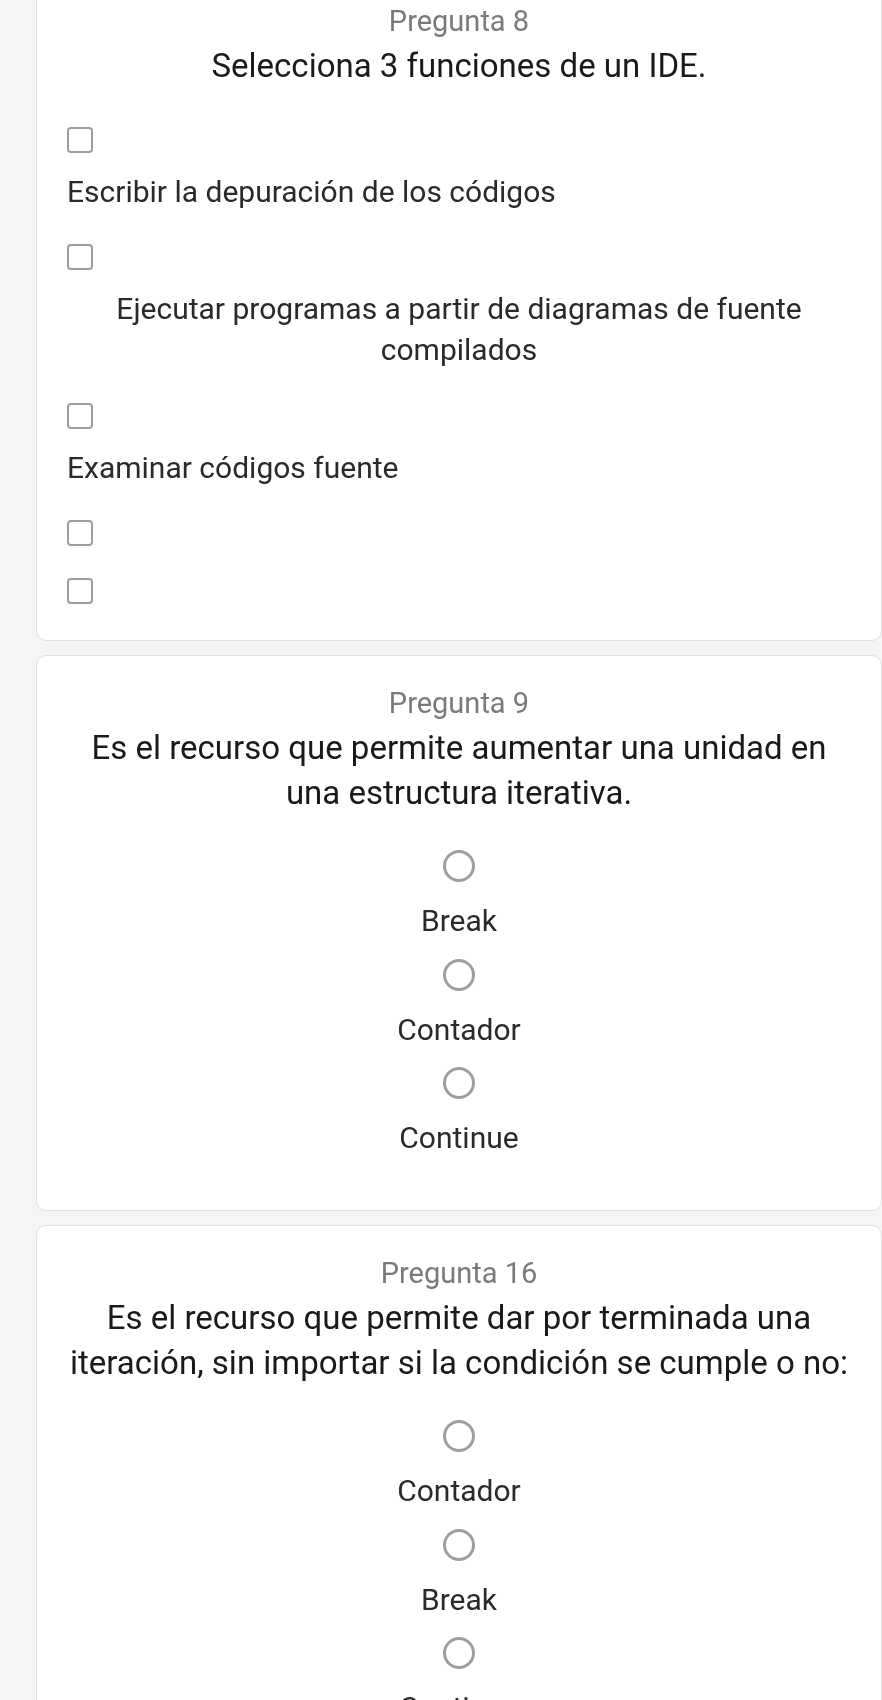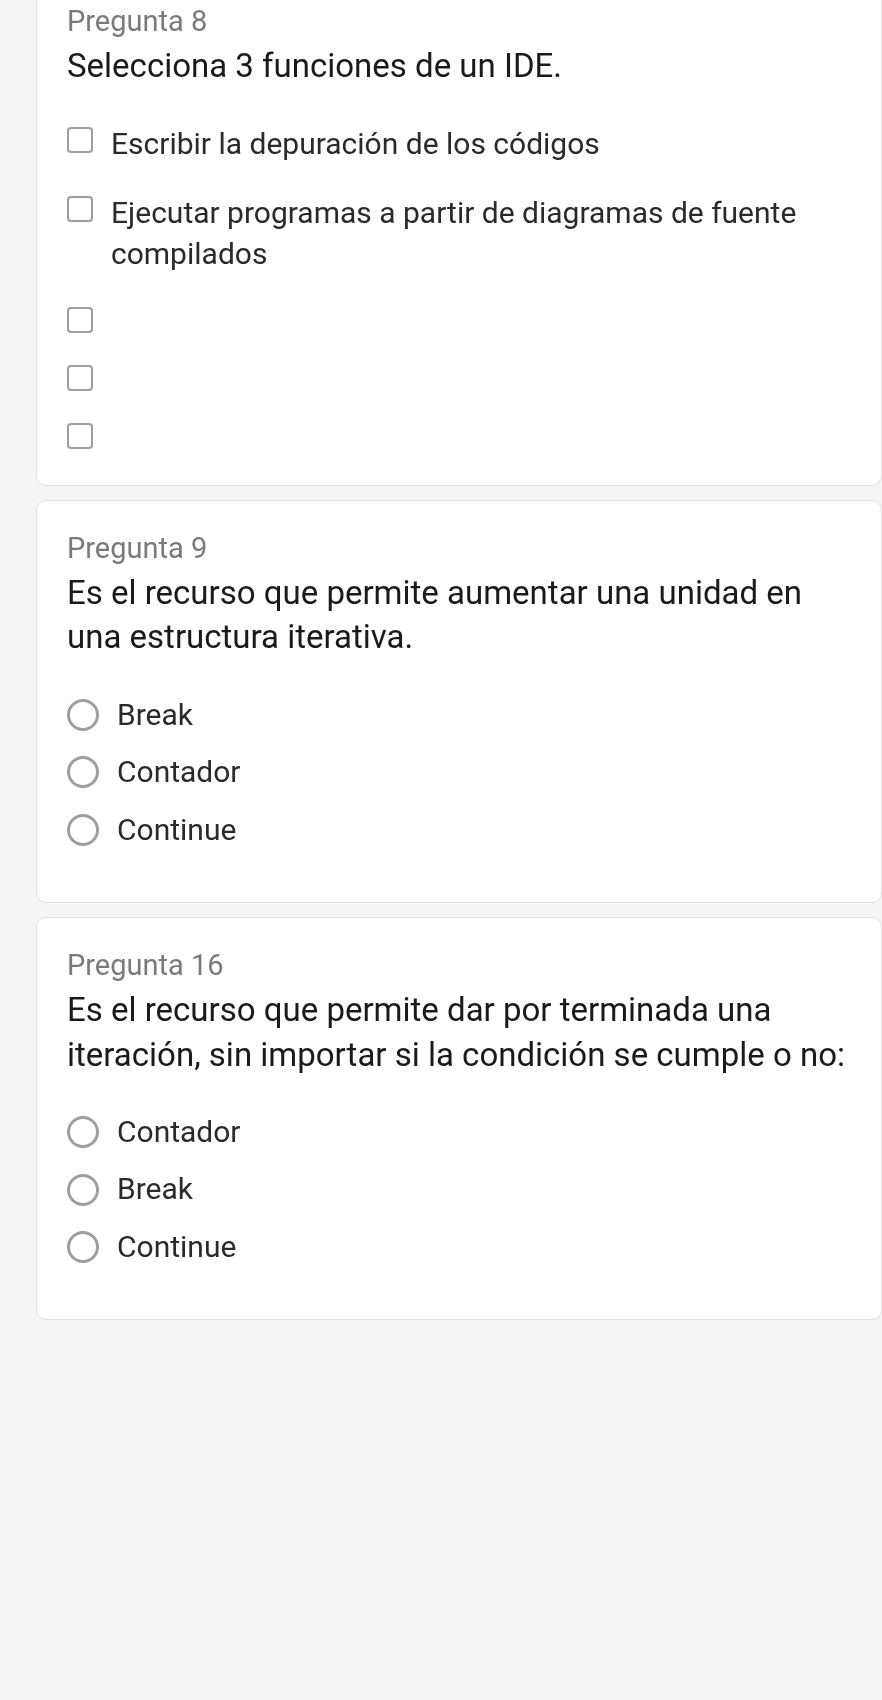--- a/index.html
+++ b/index.html
@@ -1,18 +1,19 @@
 <!DOCTYPE html>
 <html><head>
   <meta charset="utf-8">
   <style>
     * {
       box-sizing: border-box;
       margin: 0;
       padding: 0;
+      text-align: center;
     }
     body {
       font-family: -apple-system, BlinkMacSystemFont, "Segoe UI", Roboto, Helvetica, Arial, sans-serif;
       background: #f5f5f5;
       width: 882px;
       padding: 0;
     }
     .question-card {
       background: #ffffff;
       border: 1px solid #e0e0e0;
@@ -39,20 +40,21 @@
       font-size: 33px;
       font-weight: 400;
       line-height: 1.35;
       margin-bottom: 34px;
     }
     .option-row {
       display: flex;
       align-items: flex-start;
       gap: 18px;
       margin-bottom: 28px;
+      flex-direction: column;
     }
     .option-row:last-child {
       margin-bottom: 0;
     }
     .checkbox {
       width: 26px;
       height: 26px;
       border: 2.5px solid #9e9e9e;
       border-radius: 4px;
       flex-shrink: 0;
@@ -94,20 +96,21 @@
     <div class="option-row">
       <div class="checkbox"></div>
       <div class="option-label">Escribir la depuración de los códigos</div>
     </div>
     <div class="option-row">
       <div class="checkbox"></div>
       <div class="option-label">Ejecutar programas a partir de diagramas de fuente compilados</div>
     </div>
     <div class="option-row">
       <div class="checkbox"></div>
+      <div class="option-label">Examinar códigos fuente</div>
     </div>
     <div class="option-row">
       <div class="checkbox"></div>
     </div>
     <div class="option-row">
       <div class="checkbox"></div>
     </div>
   </div>
 </div>
 

